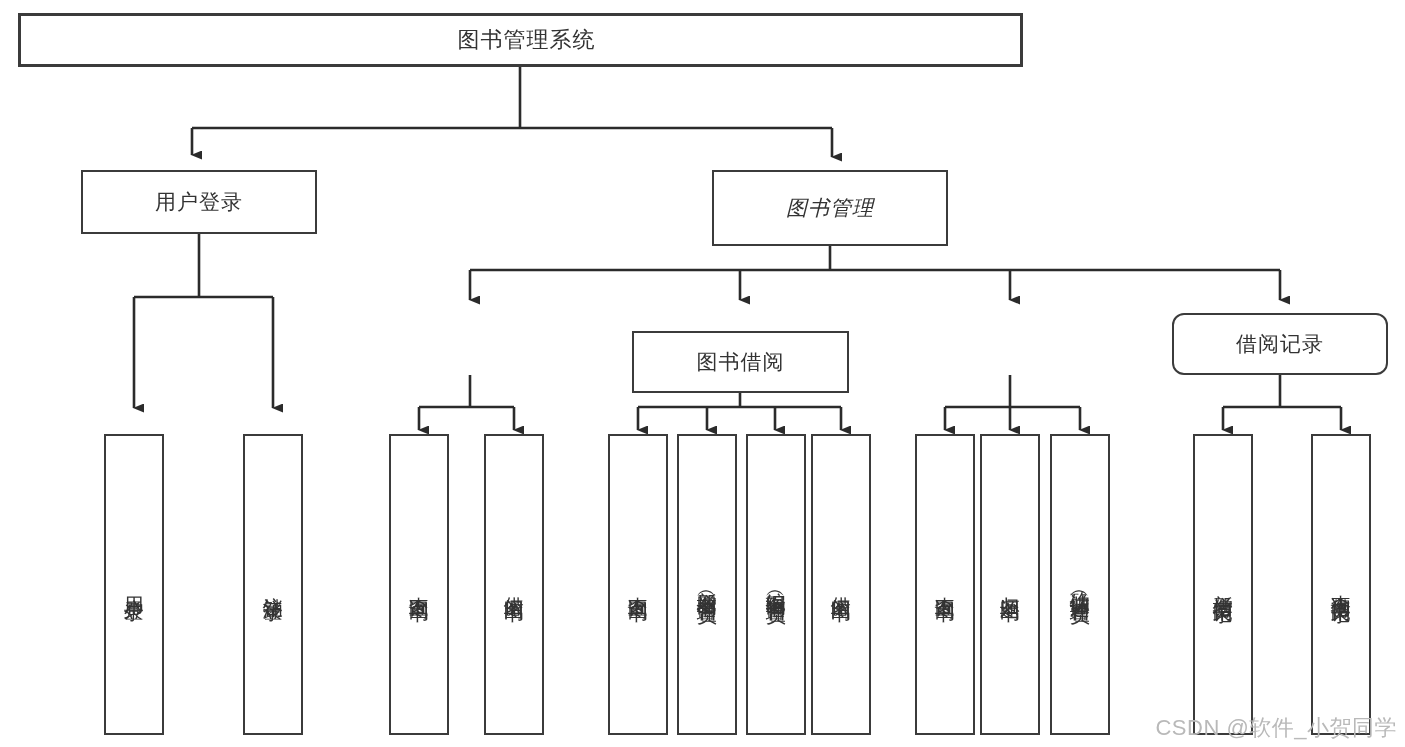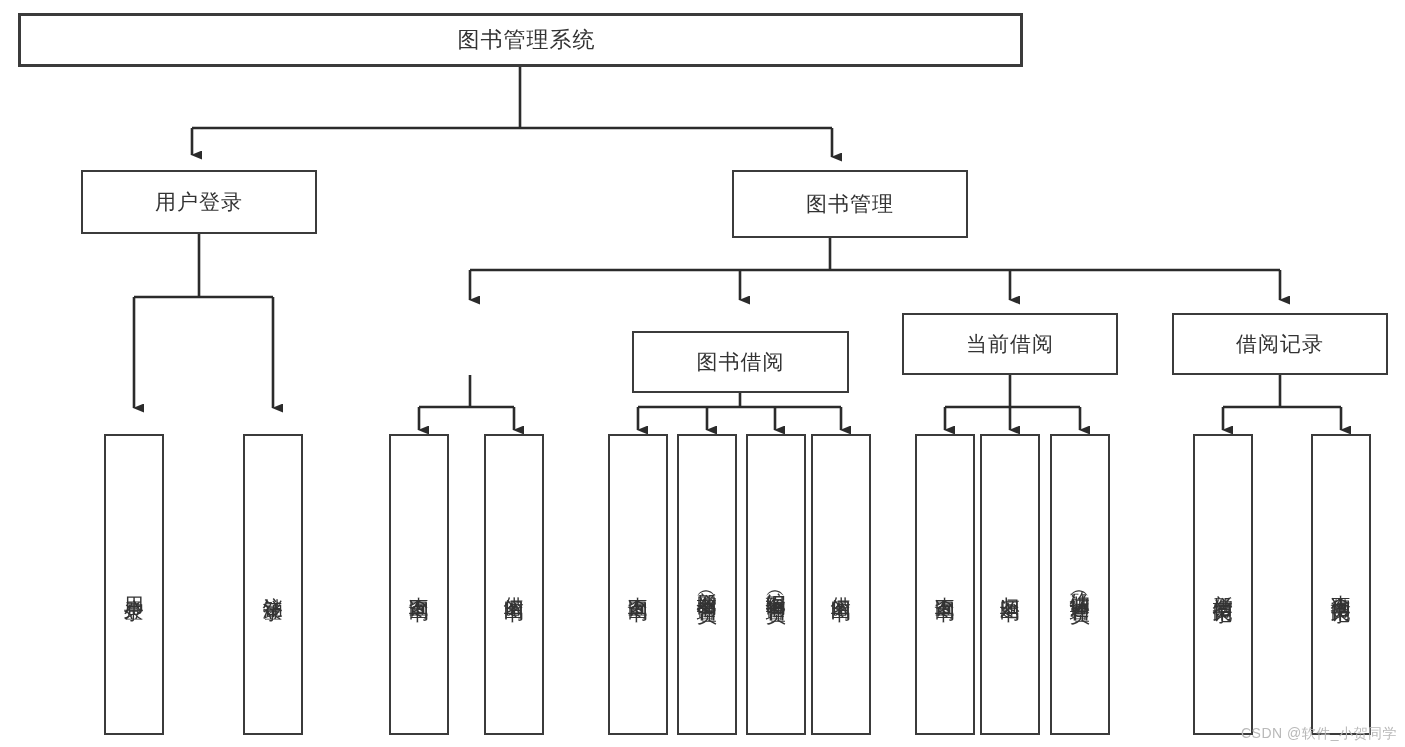--- a/index.html
+++ b/index.html
@@ -61,21 +61,21 @@
     letter-spacing:2px;
     color:#333333;
     white-space:nowrap;
     text-align:center;
   }
   .leaf.tall .leaf-label{font-size:20px;}
   
   #watermark{
     position:absolute;
     right:8px;bottom:4px;
-    font-size:14px;
+    font-size:22px;
     color:#b9b9b9;
     letter-spacing:0.5px;
     white-space:nowrap;
     user-select:none;
     margin-top:40px;
   }
 </style>
 </head>
 <body>
 
@@ -132,34 +132,31 @@
   </svg>
 
   <div class="node level0" style="left:18px;top:13px;width:1005px;height:54px;">
     <span class="node-label">图书管理系统</span>
   </div>
 
   <div class="node level1" style="left:81px;top:170px;width:236px;height:64px;">
     <span class="node-label">用户登录</span>
   </div>
 
-  <div class="node level1" style="left:732px;top:170px;width:236px;height:68px;">
+  <div class="node level1" style="left:712px;top:170px;width:236px;height:76px;font-style:italic;">
     <span class="node-label">图书管理</span>
   </div>
 
 
   <div class="node level2" style="left:632px;top:313px;width:217px;height:62px;margin-top:18px;">
     <span class="node-label">图书借阅</span>
   </div>
 
-  <div class="node level2" style="left:902px;top:313px;width:216px;height:62px;">
-    <span class="node-label">当前借阅</span>
-  </div>
-
-  <div class="node level2" style="left:1172px;top:313px;width:216px;height:62px;">
+
+  <div class="node level2" style="left:1172px;top:313px;width:216px;height:62px;border-radius:12px;">
     <span class="node-label">借阅记录</span>
   </div>
 
   <div class="leaf" style="left:104px;top:434px;width:60px;height:301px;">
     <span class="leaf-label">用户登录</span>
   </div>
 
   <div class="leaf" style="left:243px;top:434px;width:60px;height:301px;">
     <span class="leaf-label">注销登录</span>
   </div>

